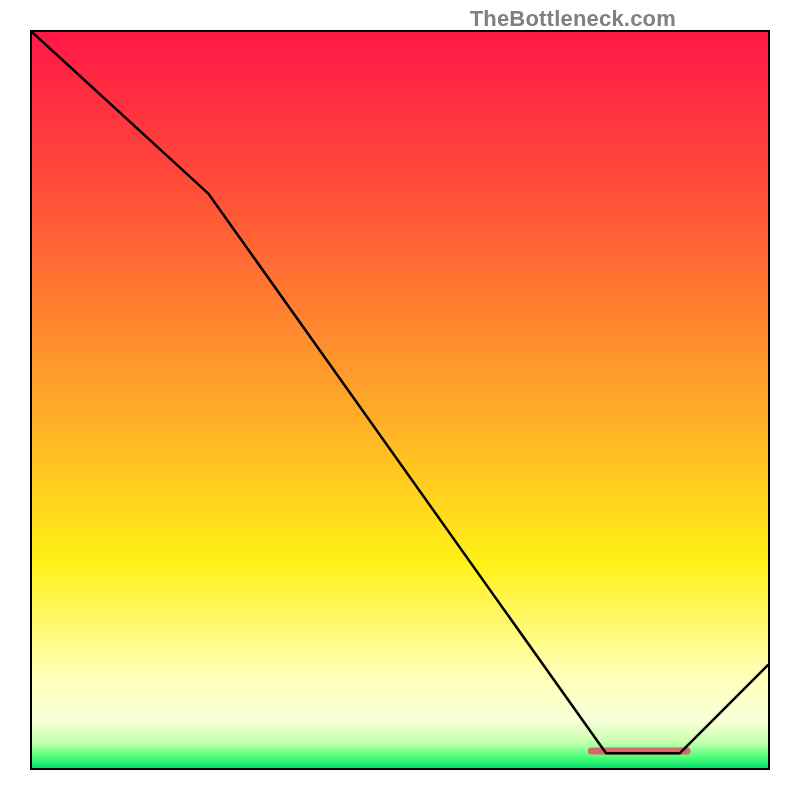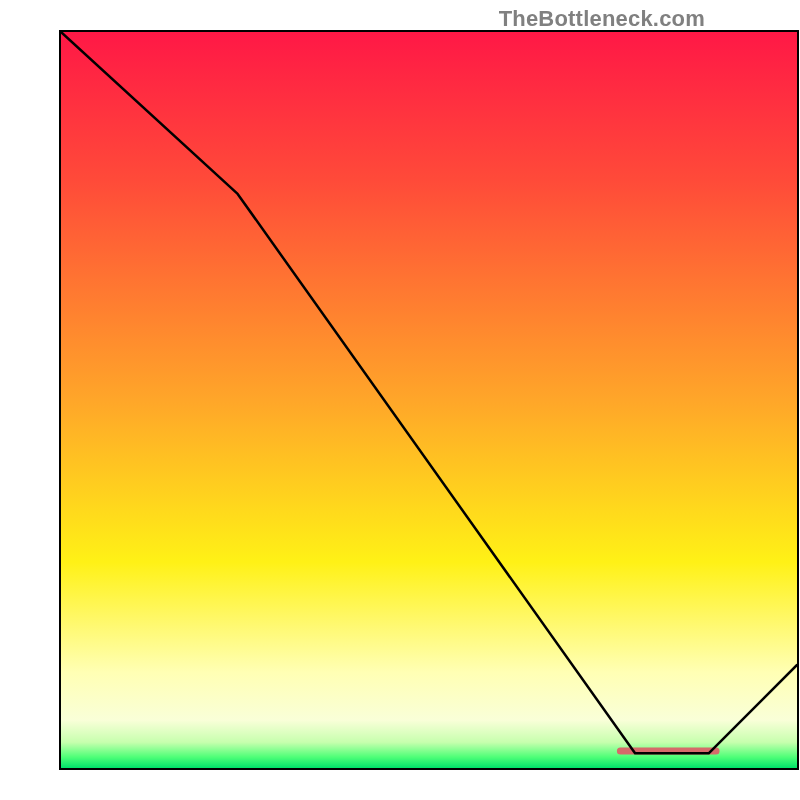--- a/index.html
+++ b/index.html
@@ -8,21 +8,20 @@
     width: 800px;
     height: 800px;
     overflow: hidden;
     background: #ffffff;
     font-family: Arial, Helvetica, sans-serif;
   }
   .wrap {
     position: relative;
     width: 688px;
     height: 800px;
-    margin-left: 29px;
   }
   .attribution {
     position: absolute;
     top: 6px;
     right: 12px;
     font-size: 22px;
     font-weight: bold;
     color: #808080;
     letter-spacing: 0.2px;
   }

